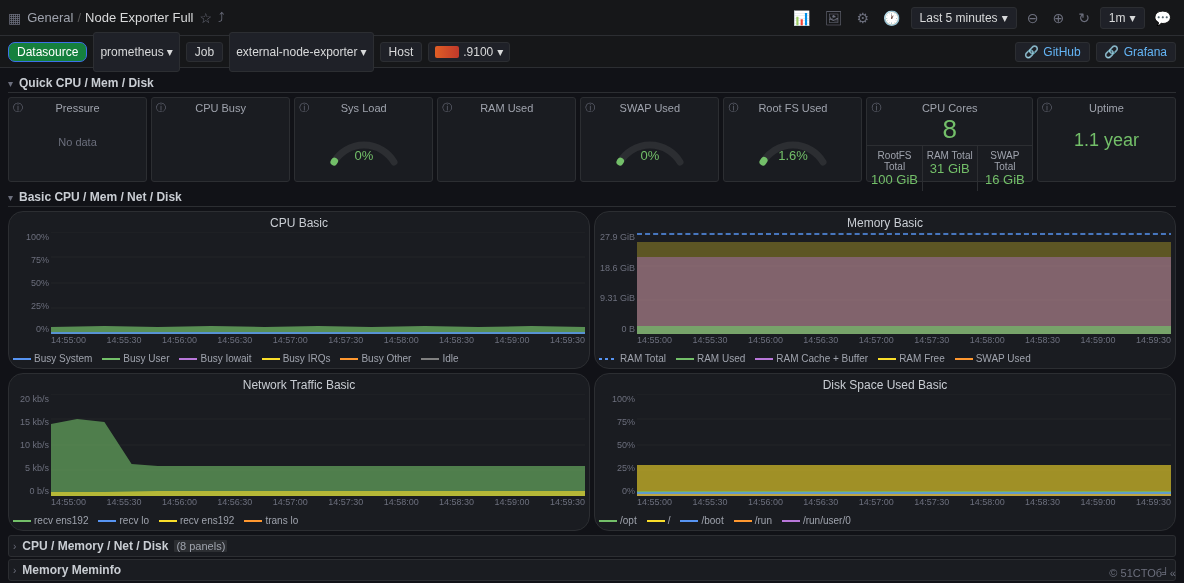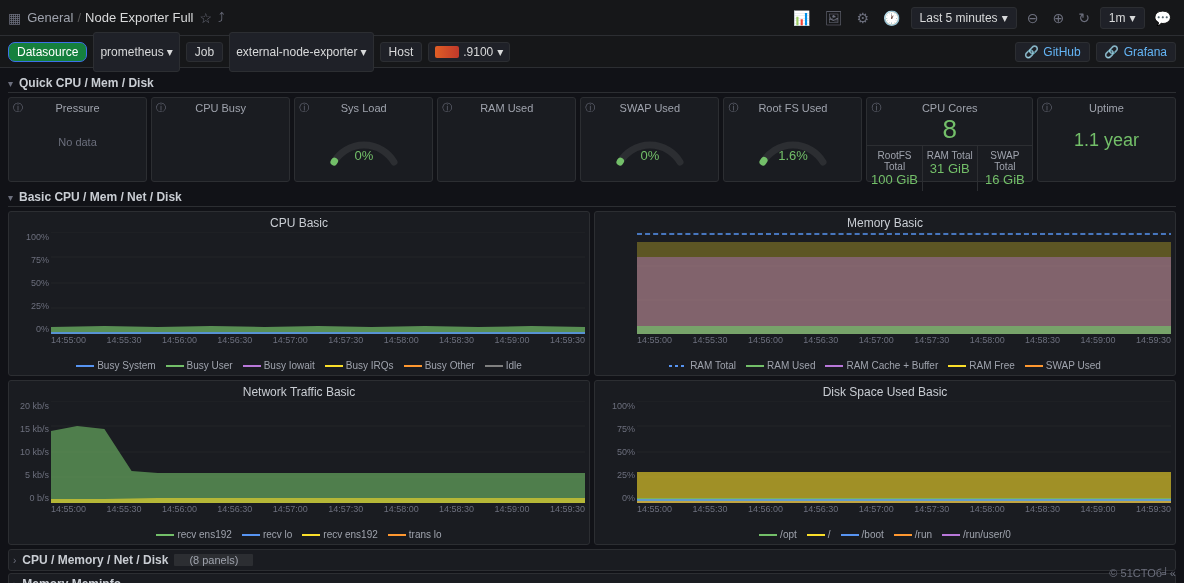--- a/index.html
+++ b/index.html
@@ -251,45 +251,44 @@
 
     
     .chart-row {
       display: flex;
       gap: 4px;
       margin-bottom: 4px;
     }
     .chart-panel {
       background: #1a1c21;
       border: 1px solid #2c2e32;
-      border-radius: 3px;
+      border-radius: 15px;
       flex: 1;
       min-width: 0;
       padding: 4px;
     }
     .chart-panel-title {
       text-align: center;
       font-size: 12px;
       color: #c9cdd3;
       margin-bottom: 2px;
     }
     .chart-area {
       position: relative;
       width: 100%;
     }
 
     
     .legend {
       display: flex;
       flex-wrap: wrap;
       gap: 4px 10px;
-      margin-top: 8px;
+      margin-top: 1px;
       font-size: 10px;
       color: #9fa3ad;
-      justify-content: center;
     }
     .legend-item {
       display: flex;
       align-items: center;
       gap: 3px;
     }
     .legend-line {
       width: 18px;
       height: 2px;
     }
@@ -310,21 +309,21 @@
       font-size: 12px;
       cursor: pointer;
       border: 1px solid #2c2e32;
       border-radius: 3px;
       background: #1a1c21;
     }
     .badge {
       background: #2c2e32;
       color: #9fa3ad;
       border-radius: 1px;
-      padding: 0 15px;
+      padding: 0 2px;
       font-size: 11px;
     }
 
     
     .watermark {
       position: fixed;
       bottom: 4px;
       right: 8px;
       color: #6c6f7d;
       font-size: 11px;
@@ -579,20 +578,26 @@
         <div class="legend-item">
           <div class="legend-line" style="background:#808080;"></div>
           <span>Idle</span>
         </div>
       </div>
     </div>
 
     <div class="chart-panel">
       <div class="chart-panel-title">Memory Basic</div>
       <div class="chart-area" style="height:120px;">
+        <div class="y-labels">
+          <span>27.9 GiB</span>
+          <span>18.6 GiB</span>
+          <span>9.31 GiB</span>
+          <span>0 B</span>
+        </div>
         <svg width="100%" height="102" viewBox="0 0 530 102" preserveAspectRatio="none" style="margin-left:38px; width:calc(100% - 38px); display:block;">
           <line x1="0" y1="0" x2="530" y2="0" stroke="#2c2e32" stroke-width="0.5"></line>
           <line x1="0" y1="34" x2="530" y2="34" stroke="#2c2e32" stroke-width="0.5"></line>
           <line x1="0" y1="68" x2="530" y2="68" stroke="#2c2e32" stroke-width="0.5"></line>
           <line x1="0" y1="102" x2="530" y2="102" stroke="#2c2e32" stroke-width="0.5"></line>
 
           <line x1="0" y1="2" x2="530" y2="2" stroke="#5794f2" stroke-width="1.5" stroke-dasharray="5,3"></line>
 
           <polygon points="0,102 0,10 53,10 106,10 159,10 212,10 265,10 318,10 371,10 424,10 477,10 530,10 530,102" fill="#fade2a" opacity="0.3"></polygon>
 

